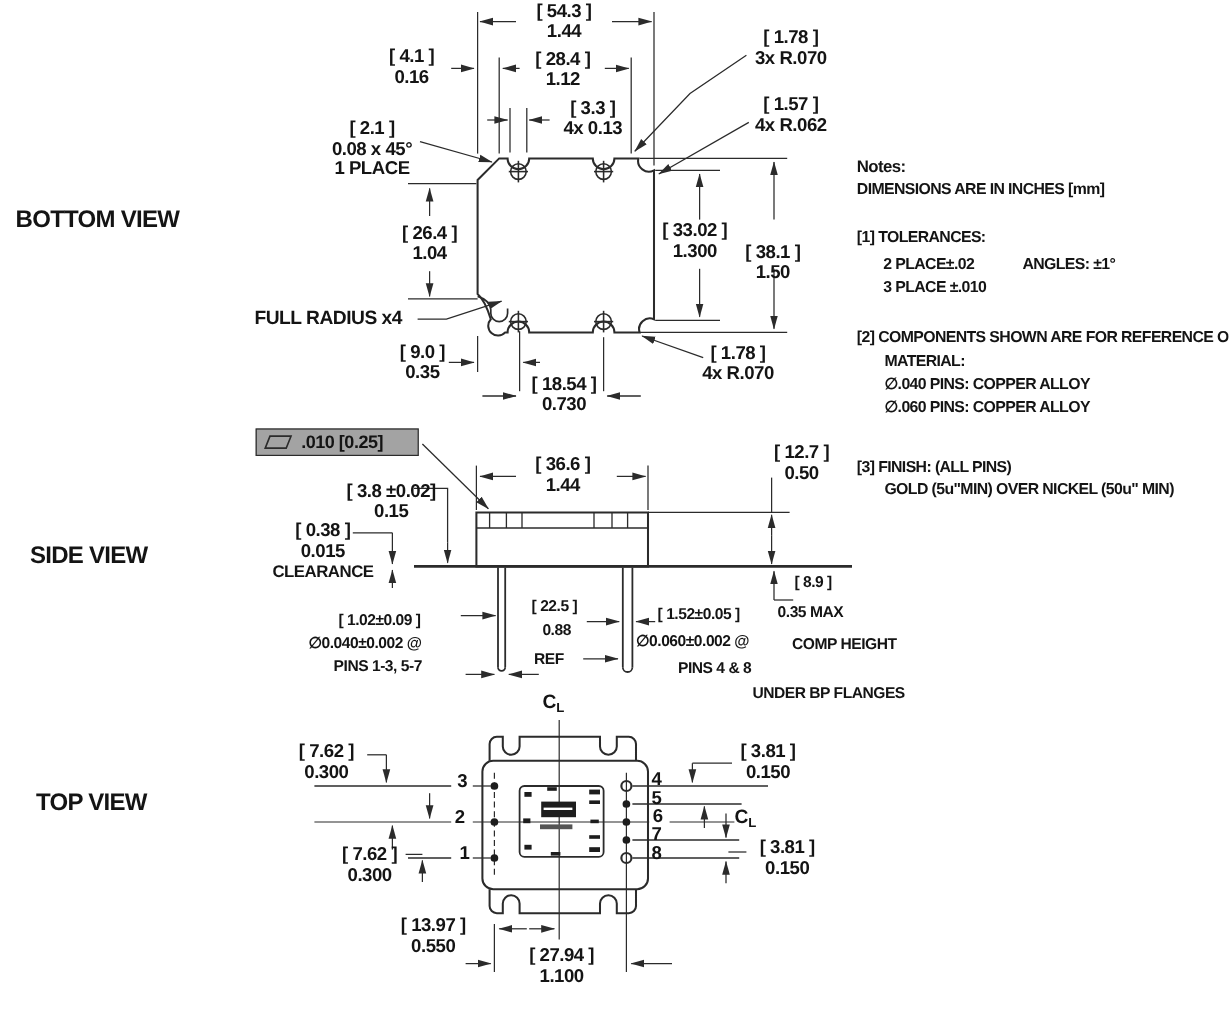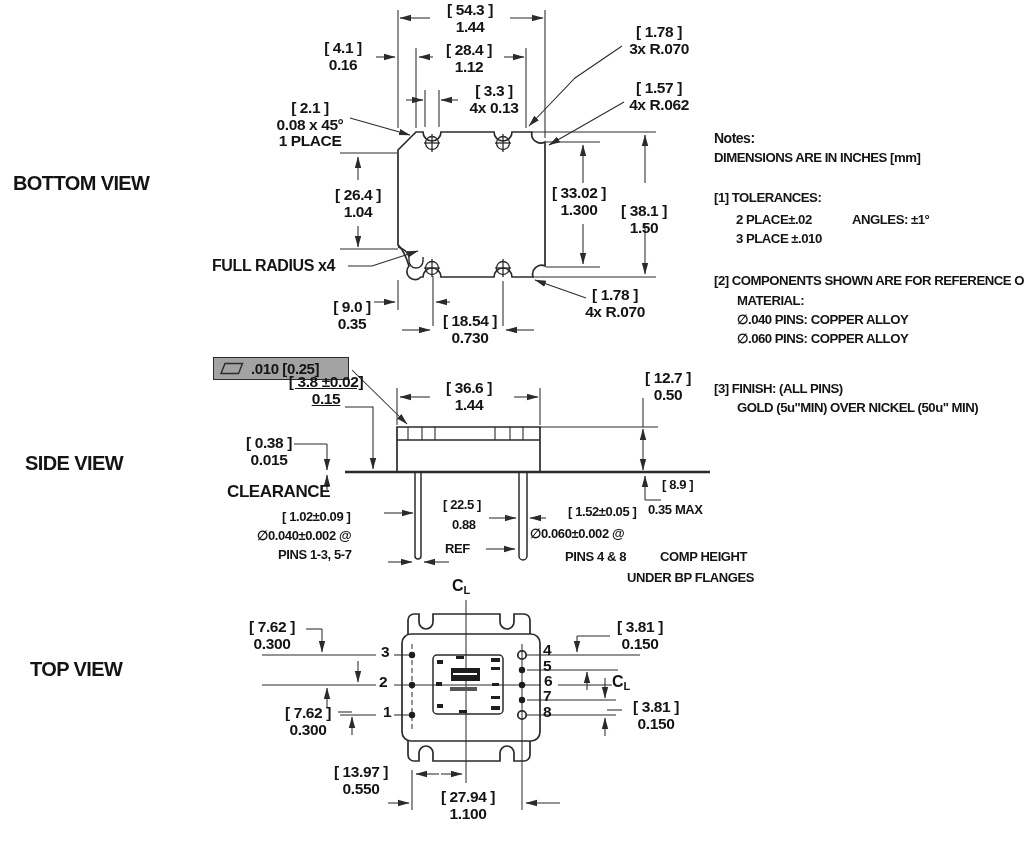--- a/index.html
+++ b/index.html
@@ -261,68 +261,68 @@
   </div>
   <div class="dim" style="left:543px; top:185px; width:72px;">
     <div>[ 33.02 ]</div>
     <div>1.300</div>
   </div>
   <div class="dim" style="left:612px; top:203px; width:64px;">
     <div>[ 38.1 ]</div>
     <div>1.50</div>
   </div>
   <div class="lbl" style="left:212px; top:258px; font-size:16px;">FULL RADIUS x4</div>
-  <div class="dim" style="left:327px; top:299px; width:50px;">
+  <div class="dim" style="left:327px; top:286px; width:50px;">
     <div>[ 9.0 ]</div>
     <div>0.35</div>
   </div>
   <div class="dim" style="left:580px; top:287px; width:70px;">
     <div>[ 1.78 ]</div>
     <div>4x R.070</div>
   </div>
   <div class="dim" style="left:436px; top:313px; width:68px;">
     <div>[ 18.54 ]</div>
     <div>0.730</div>
   </div>
 
   <div class="fcf">
     <svg width="24" height="13" viewBox="0 0 24 13">
       <path d="M 5 1.5 H 22.5 L 18.5 11.5 H 1 Z" fill="none" stroke="#2b2b2b" stroke-width="1.4"></path>
     </svg>
     <span class="txt">.010 [0.25]</span>
   </div>
-  <div class="dim" style="left:277px; top:374px; width:98px;text-decoration:underline;">
+  <div class="dim" style="left:277px; top:402px; width:98px;">
     <div>[ 3.8 ±0.02]</div>
     <div>0.15</div>
   </div>
   <div class="dim" style="left:437px; top:380px; width:64px;">
     <div>[ 36.6 ]</div>
     <div>1.44</div>
   </div>
   <div class="dim" style="left:611px; top:370px; width:62px;margin-left:26px;">
     <div>[ 12.7 ]</div>
     <div>0.50</div>
   </div>
   <div class="dim" style="left:227px; top:435px; width:84px;">
     <div>[ 0.38 ]</div>
     <div>0.015</div>
-    <div style="font-size:17px;margin-top:16px;">CLEARANCE</div>
+    <div style="font-size:14px;">CLEARANCE</div>
   </div>
   <div class="lbl" style="left:282px; top:509px;">[ 1.02±0.09 ]</div>
   <div class="lbl" style="left:257px; top:528px;">∅0.040±0.002 @</div>
   <div class="lbl" style="left:278px; top:547px;">PINS 1-3, 5-7</div>
   <div class="lbl" style="left:443px; top:497px;">[ 22.5 ]</div>
   <div class="lbl" style="left:452px; top:517px;">0.88</div>
   <div class="lbl" style="left:445px; top:541px;">REF</div>
-  <div class="lbl" style="left:568px; top:504px;">[ 1.52±0.05 ]</div>
+  <div class="lbl" style="left:548px; top:504px;">[ 1.52±0.05 ]</div>
   <div class="lbl" style="left:530px; top:526px;">∅0.060±0.002 @</div>
   <div class="lbl" style="left:565px; top:549px;">PINS 4 &amp; 8</div>
   <div class="lbl" style="left:662px; top:477px;">[ 8.9 ]</div>
   <div class="lbl" style="left:648px; top:502px;">0.35 MAX</div>
-  <div class="lbl" style="left:660px; top:549px;">COMP HEIGHT</div>
+  <div class="lbl" style="left:660px; top:529px;">COMP HEIGHT</div>
   <div class="lbl" style="left:627px; top:570px;">UNDER BP FLANGES</div>
 
   <div class="cl" style="left:452px; top:577px;">
     <span>C</span><span class="sub">L</span>
   </div>
   <div class="cl" style="left:612px; top:673px;">
     <span>C</span><span class="sub">L</span>
   </div>
   <div class="dim" style="left:241px; top:619px; width:62px;">
     <div>[ 7.62 ]</div>

